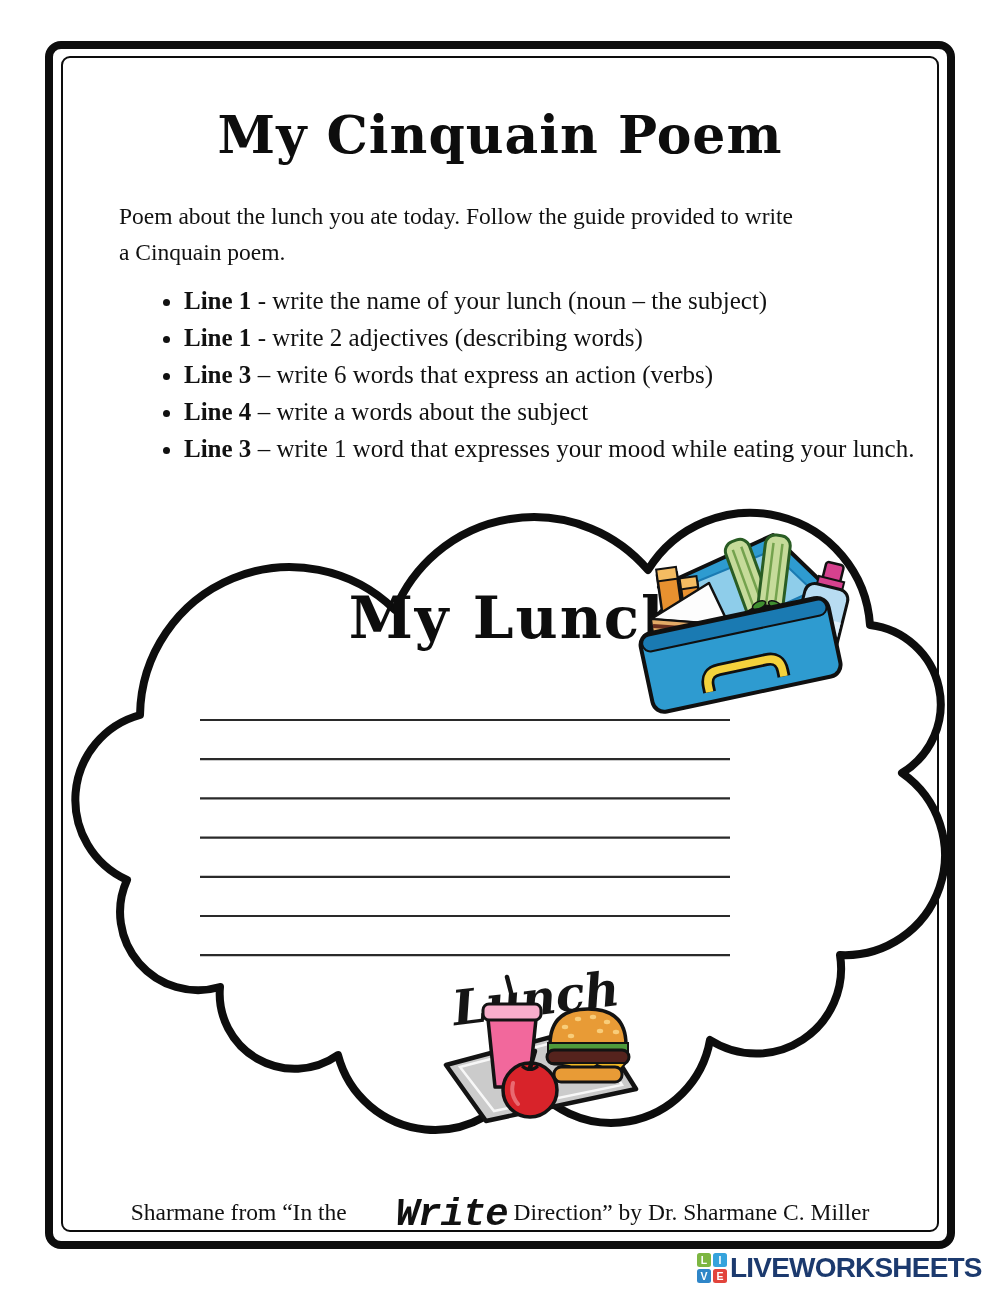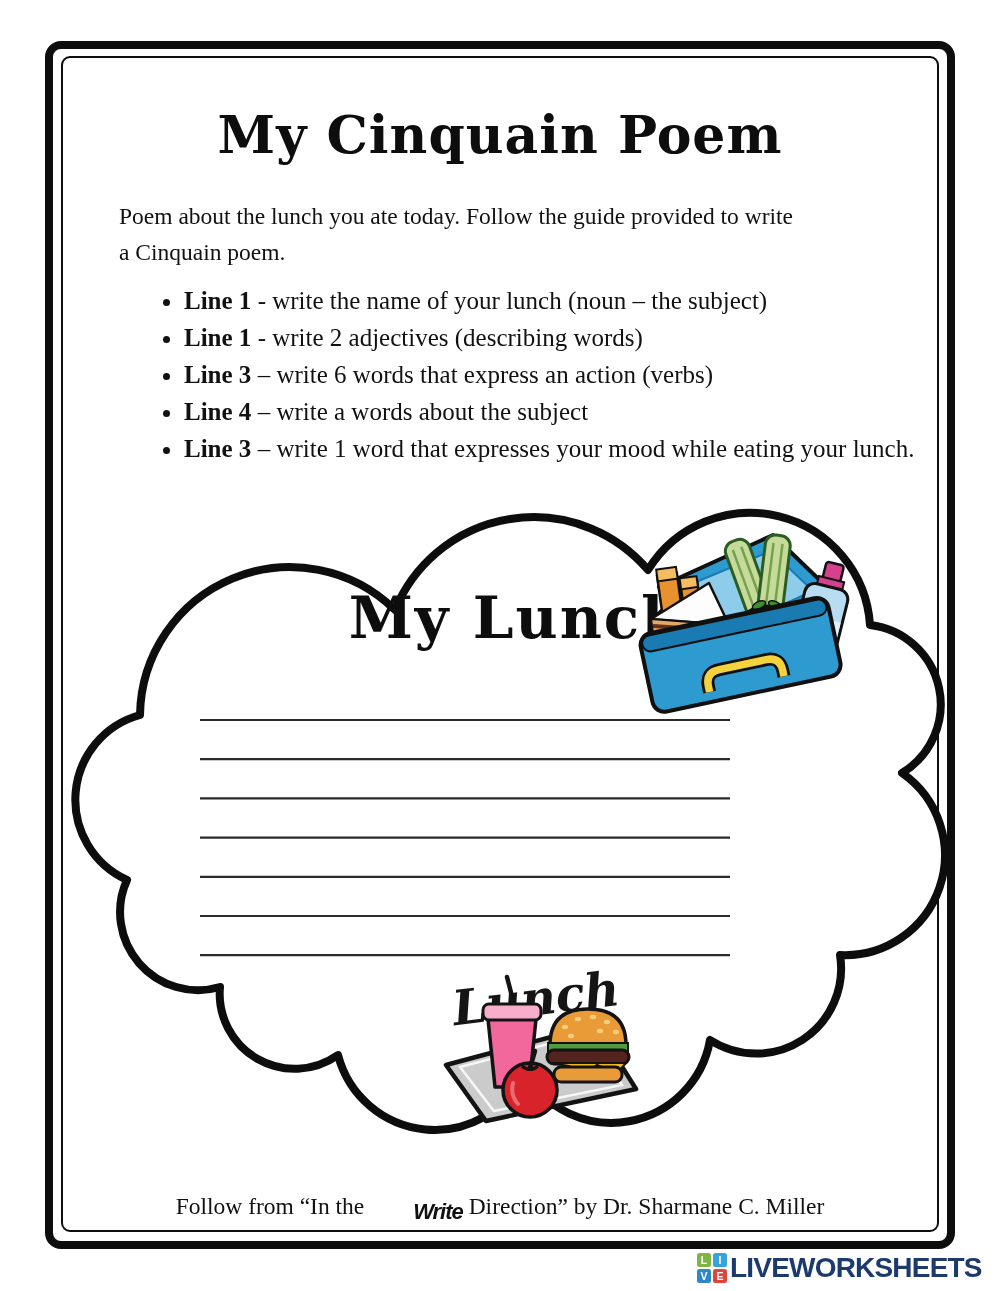--- a/index.html
+++ b/index.html
@@ -42,22 +42,22 @@
   }
   .water-label {
     font-family:"Liberation Sans", sans-serif; font-size:9px; font-weight:700;
     fill:#2d6fae; letter-spacing:1px;
   }
   .footer {
     position:absolute; left:0; top:1193px; width:100%; text-align:center;
     font-size:23.5px; color:#111; margin:0;
   }
   .script-word {
-    font-family:Liberation Sans, sans-serif; font-style:italic; font-weight:700;
-    font-size:22px; vertical-align:-5px; letter-spacing:-1px;margin-left:43px;
+    font-family:Liberation Mono, monospace; font-style:italic; font-weight:700;
+    font-size:39px; vertical-align:-5px; letter-spacing:-1px;margin-left:43px;
   }
   .logo {
     position:absolute; left:697px; top:1252px; height:32px;
     display:flex; align-items:center; gap:3px;
     font-family:"Liberation Sans", sans-serif; text-decoration:none;
   }
   .logo-grid { display:grid; grid-template-columns:14px 14px; grid-auto-rows:14px; gap:2px; }
   .tile {
     border-radius:2.5px; color:#ffffff; font-size:10.5px; font-weight:700;
     line-height:14px; text-align:center; display:block;
@@ -183,21 +183,21 @@
       </g>
       <g>
         <circle cx="92" cy="117" r="27" fill="#d8232a" stroke="#131313" stroke-width="3.5"></circle>
         <path d="M 84 93 Q 92 100 100 93" stroke="#131313" stroke-width="3" fill="none"></path>
         <path d="M 92 95 L 97 78" stroke="#131313" stroke-width="4.5" stroke-linecap="round" fill="none"></path>
         <path d="M 75 110 q -3 12 5 21" stroke="#e96a70" stroke-width="4" fill="none" stroke-linecap="round"></path>
       </g>
     </g>
   </svg>
 
-  <p class="footer"><span>Follow from “In the </span><span class="script-word">Write</span><span> Direction” by Dr. Sharmane C. Miller</span></p>
+  <p class="footer"><span>Sharmane from “In the </span><span class="script-word">Write</span><span> Direction” by Dr. Sharmane C. Miller</span></p>
 
   <a class="logo">
     <span class="logo-grid">
       <span class="tile" style="background-color: rgb(125, 182, 66);">L</span>
       <span class="tile" style="background-color: rgb(53, 163, 220);">I</span>
       <span class="tile" style="background-color: rgb(47, 134, 200);">V</span>
       <span class="tile" style="background-color: rgb(226, 68, 60);">E</span>
     </span>
     <span class="wordmark" style="color: rgb(28, 58, 110);">LIVEWORKSHEETS</span>
   </a>

